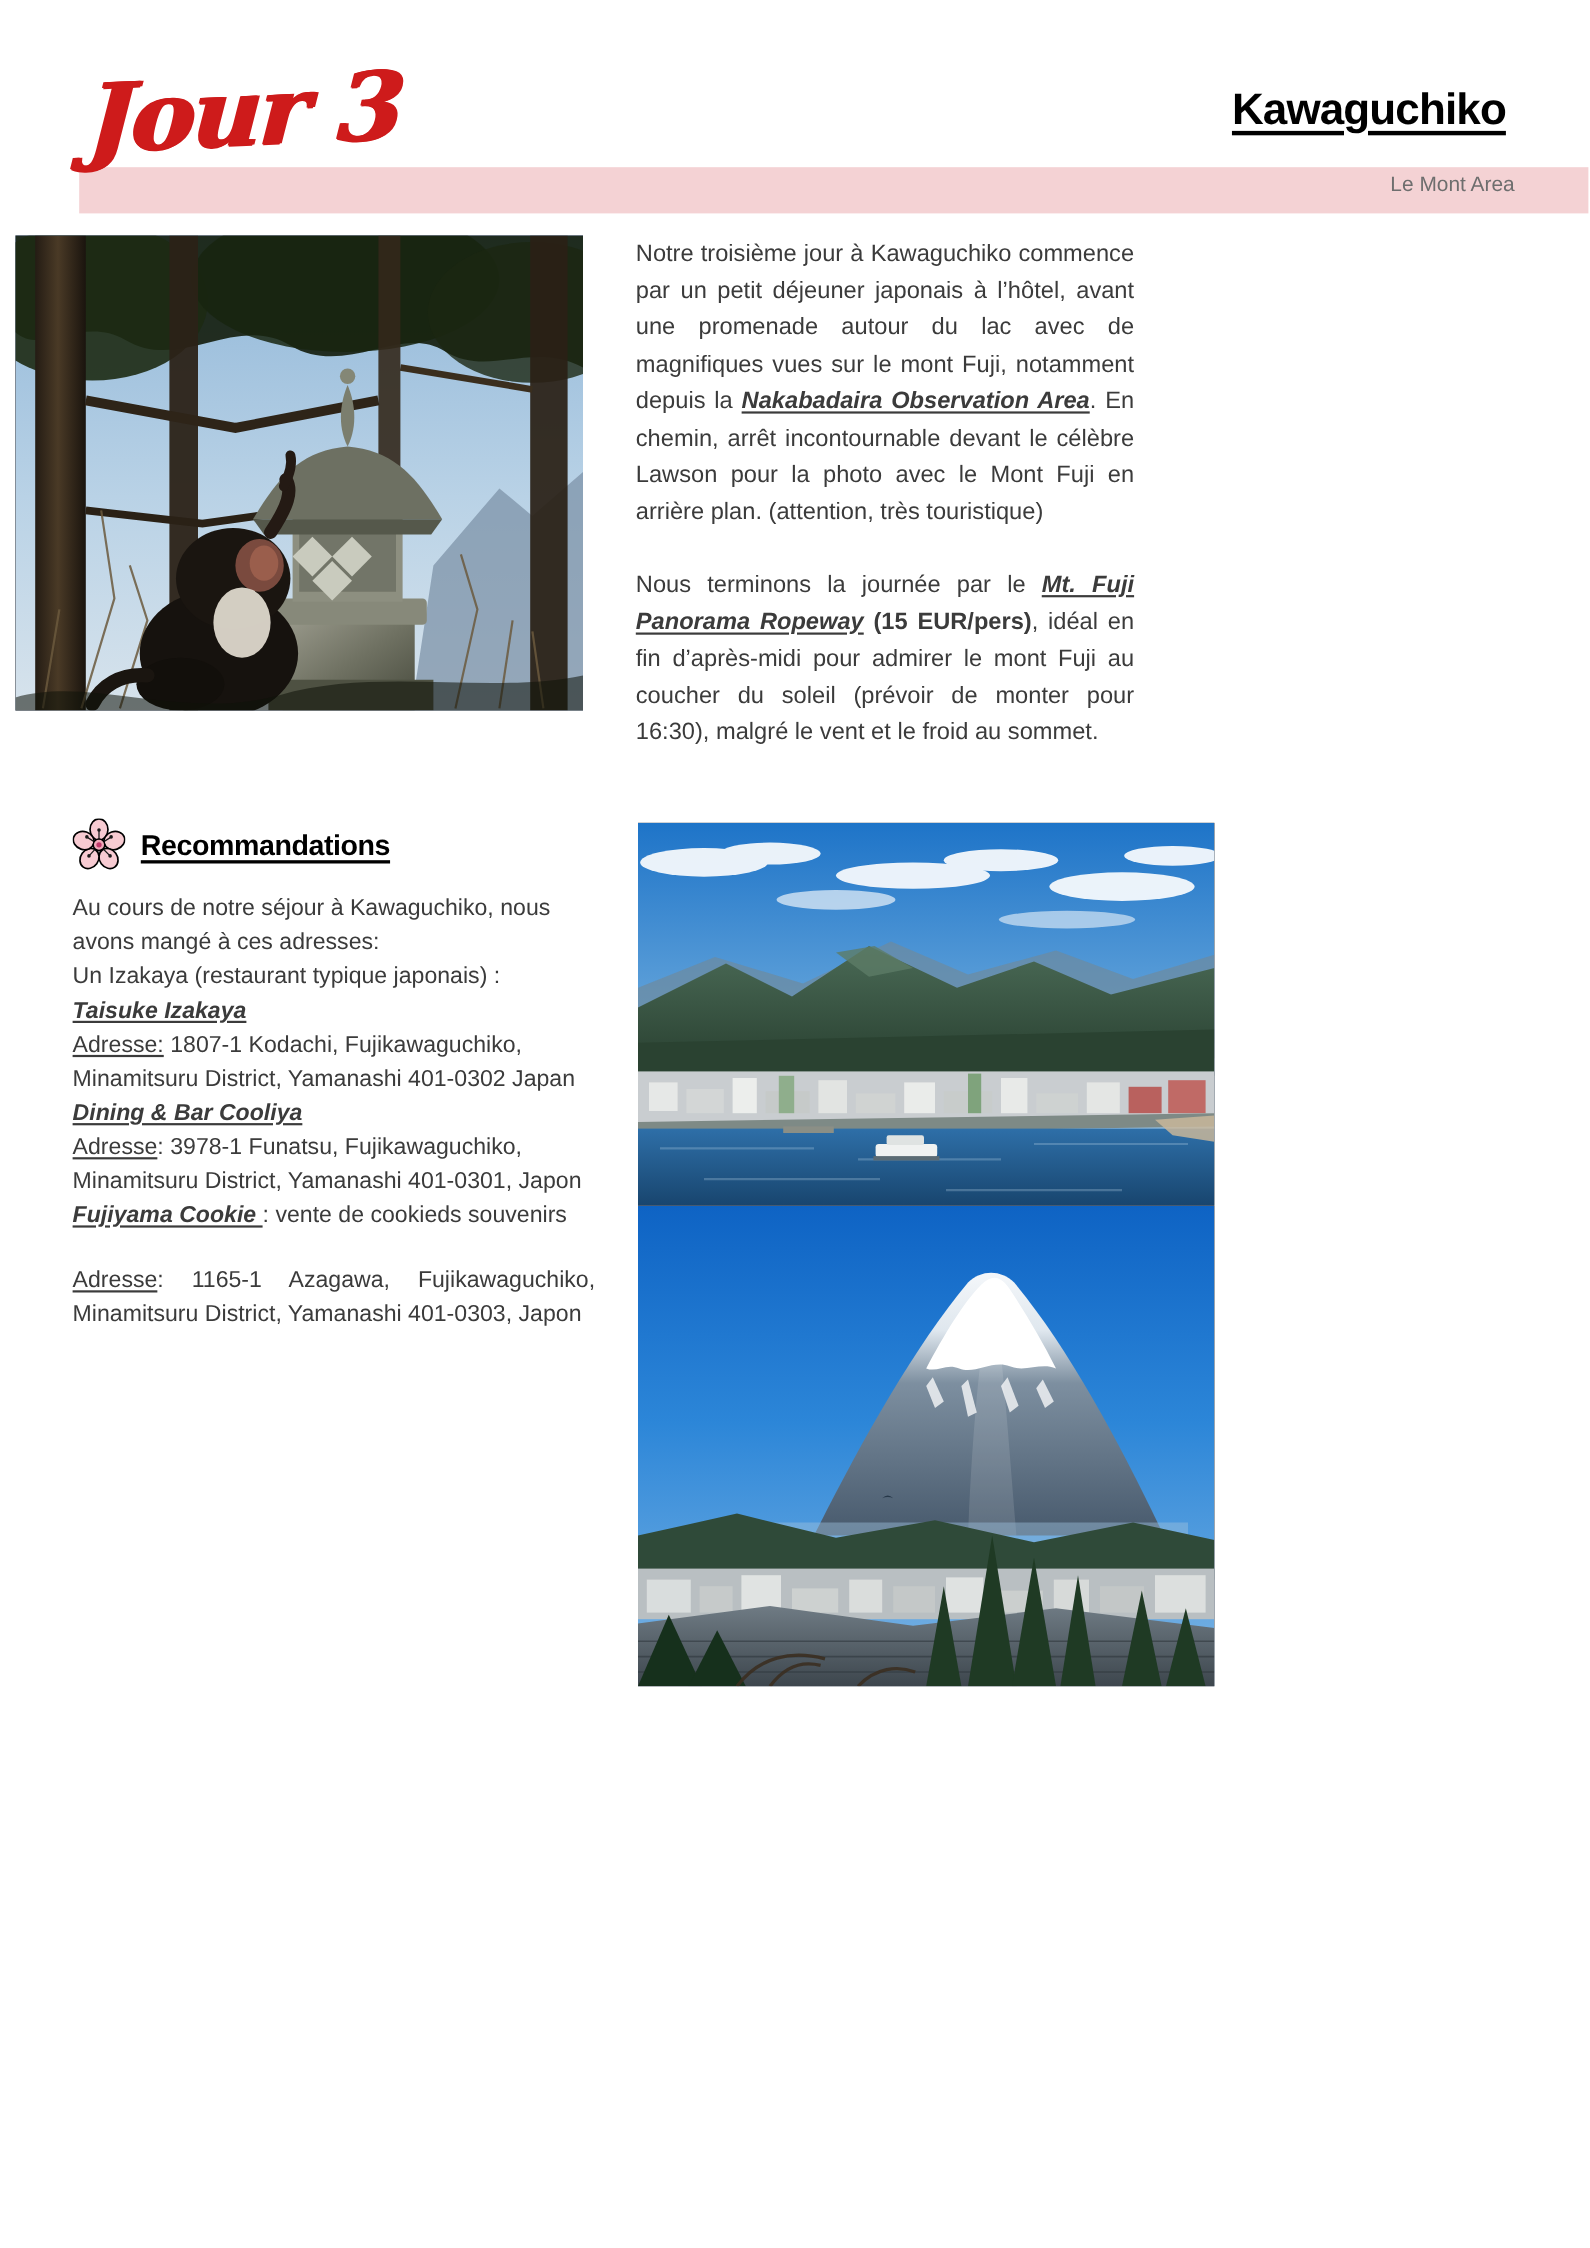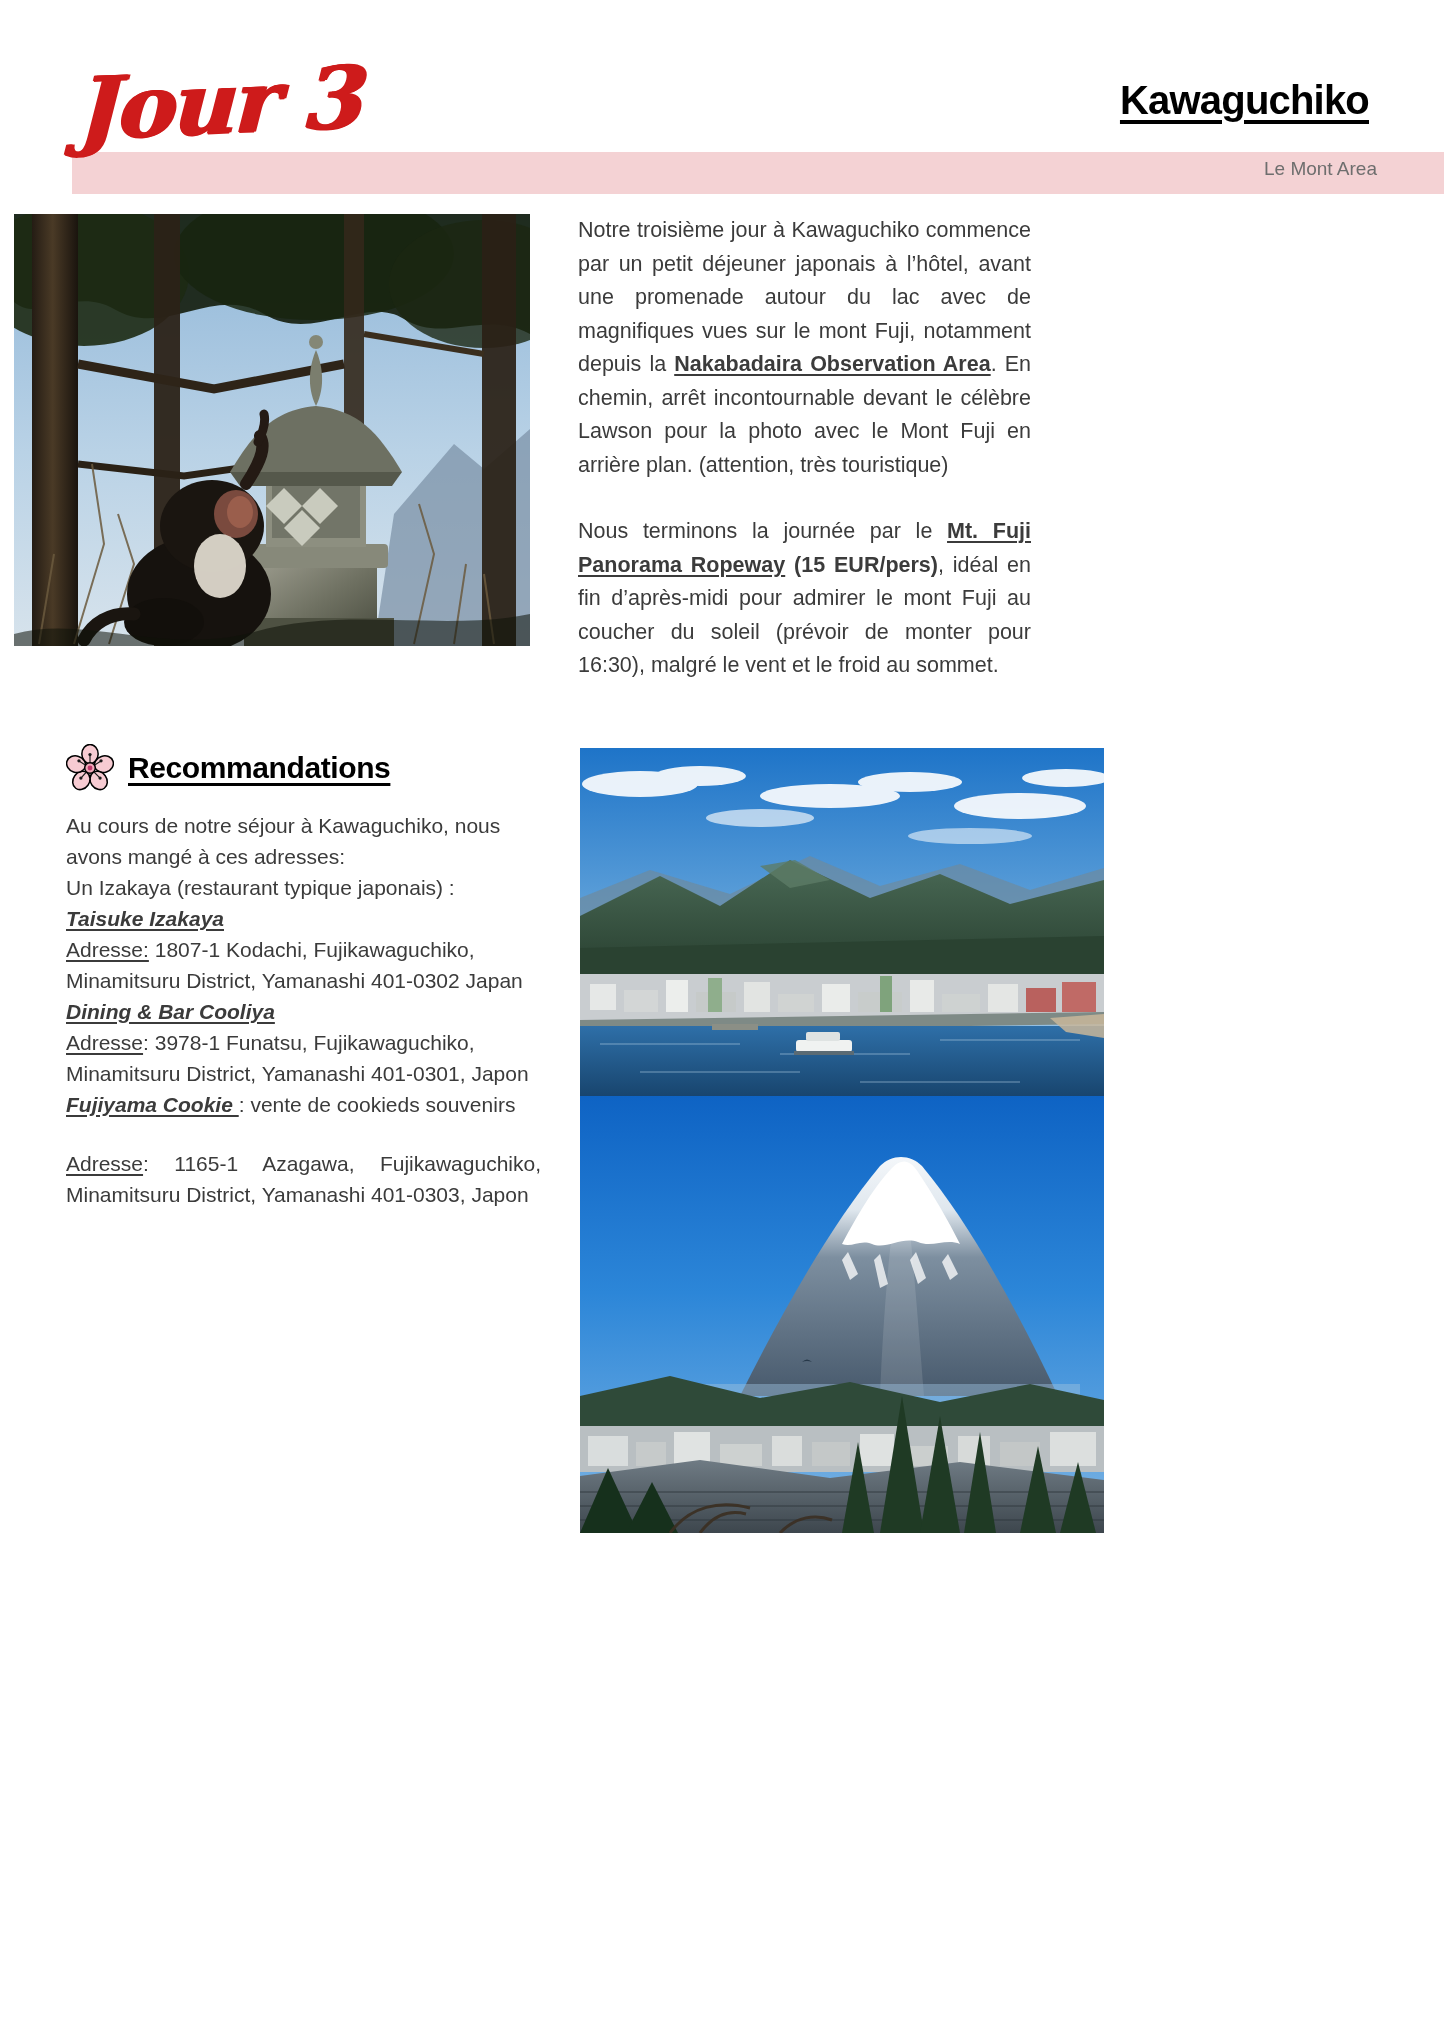--- a/index.html
+++ b/index.html
@@ -117,20 +117,21 @@
     color: #3B3B3B;
     text-align: justify;
     text-justify: inter-word;
     hyphens: manual;
   }
   .body-text p { margin: 0; }
   .para-gap { height: 33px; }
 
   .emph {
     font-weight: 700;
+    font-style: italic;
     text-decoration: underline;
     text-underline-offset: 3px;
   }
   .strong { font-weight: 700; }
 
   
   .reco {
     position: absolute;
     left: 66px;
     top: 744px;
@@ -145,21 +146,21 @@
   }
 
   .sakura {
     width: 48px;
     height: 48px;
     flex: 0 0 48px;
     display: block;
   }
 
   .reco-title {
-    font-size: 30px;
+    font-size: 26px;
     font-weight: 900;
     color: #000000;
     letter-spacing: -0.4px;
     text-decoration: underline;
     text-decoration-thickness: 3px;
     text-underline-offset: 5px;
     white-space: nowrap;
   }
 
   .reco-body {

